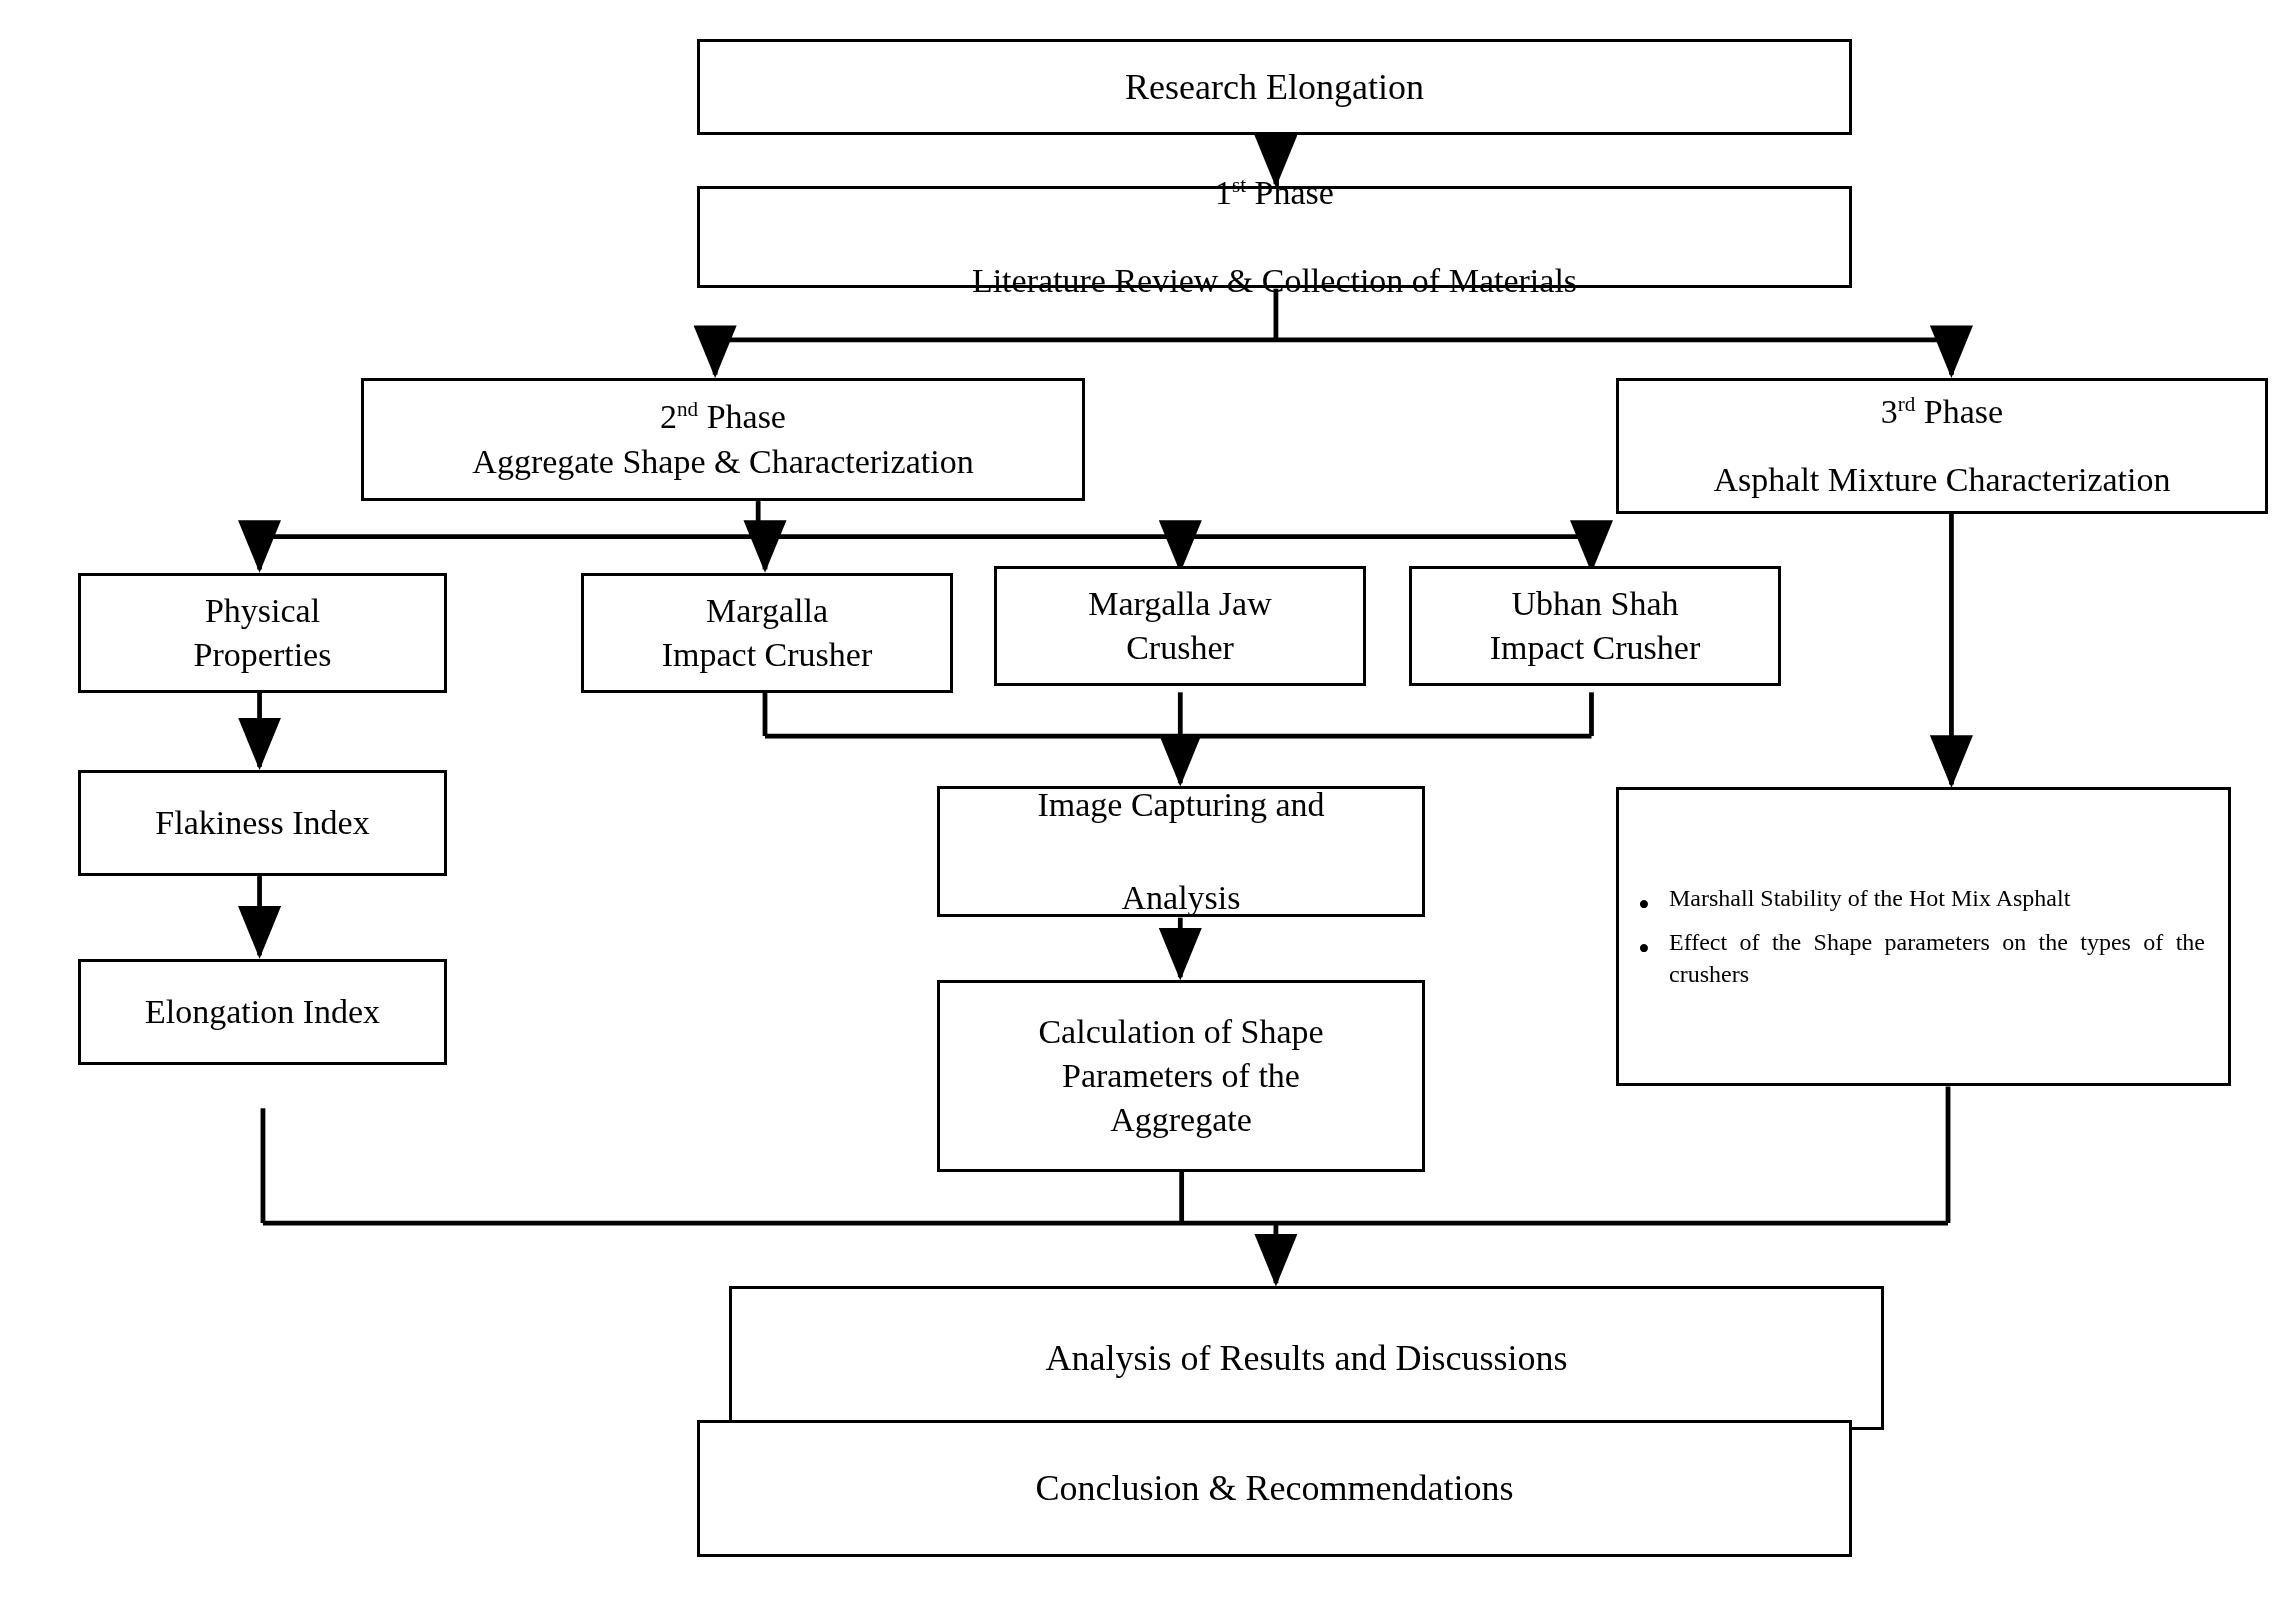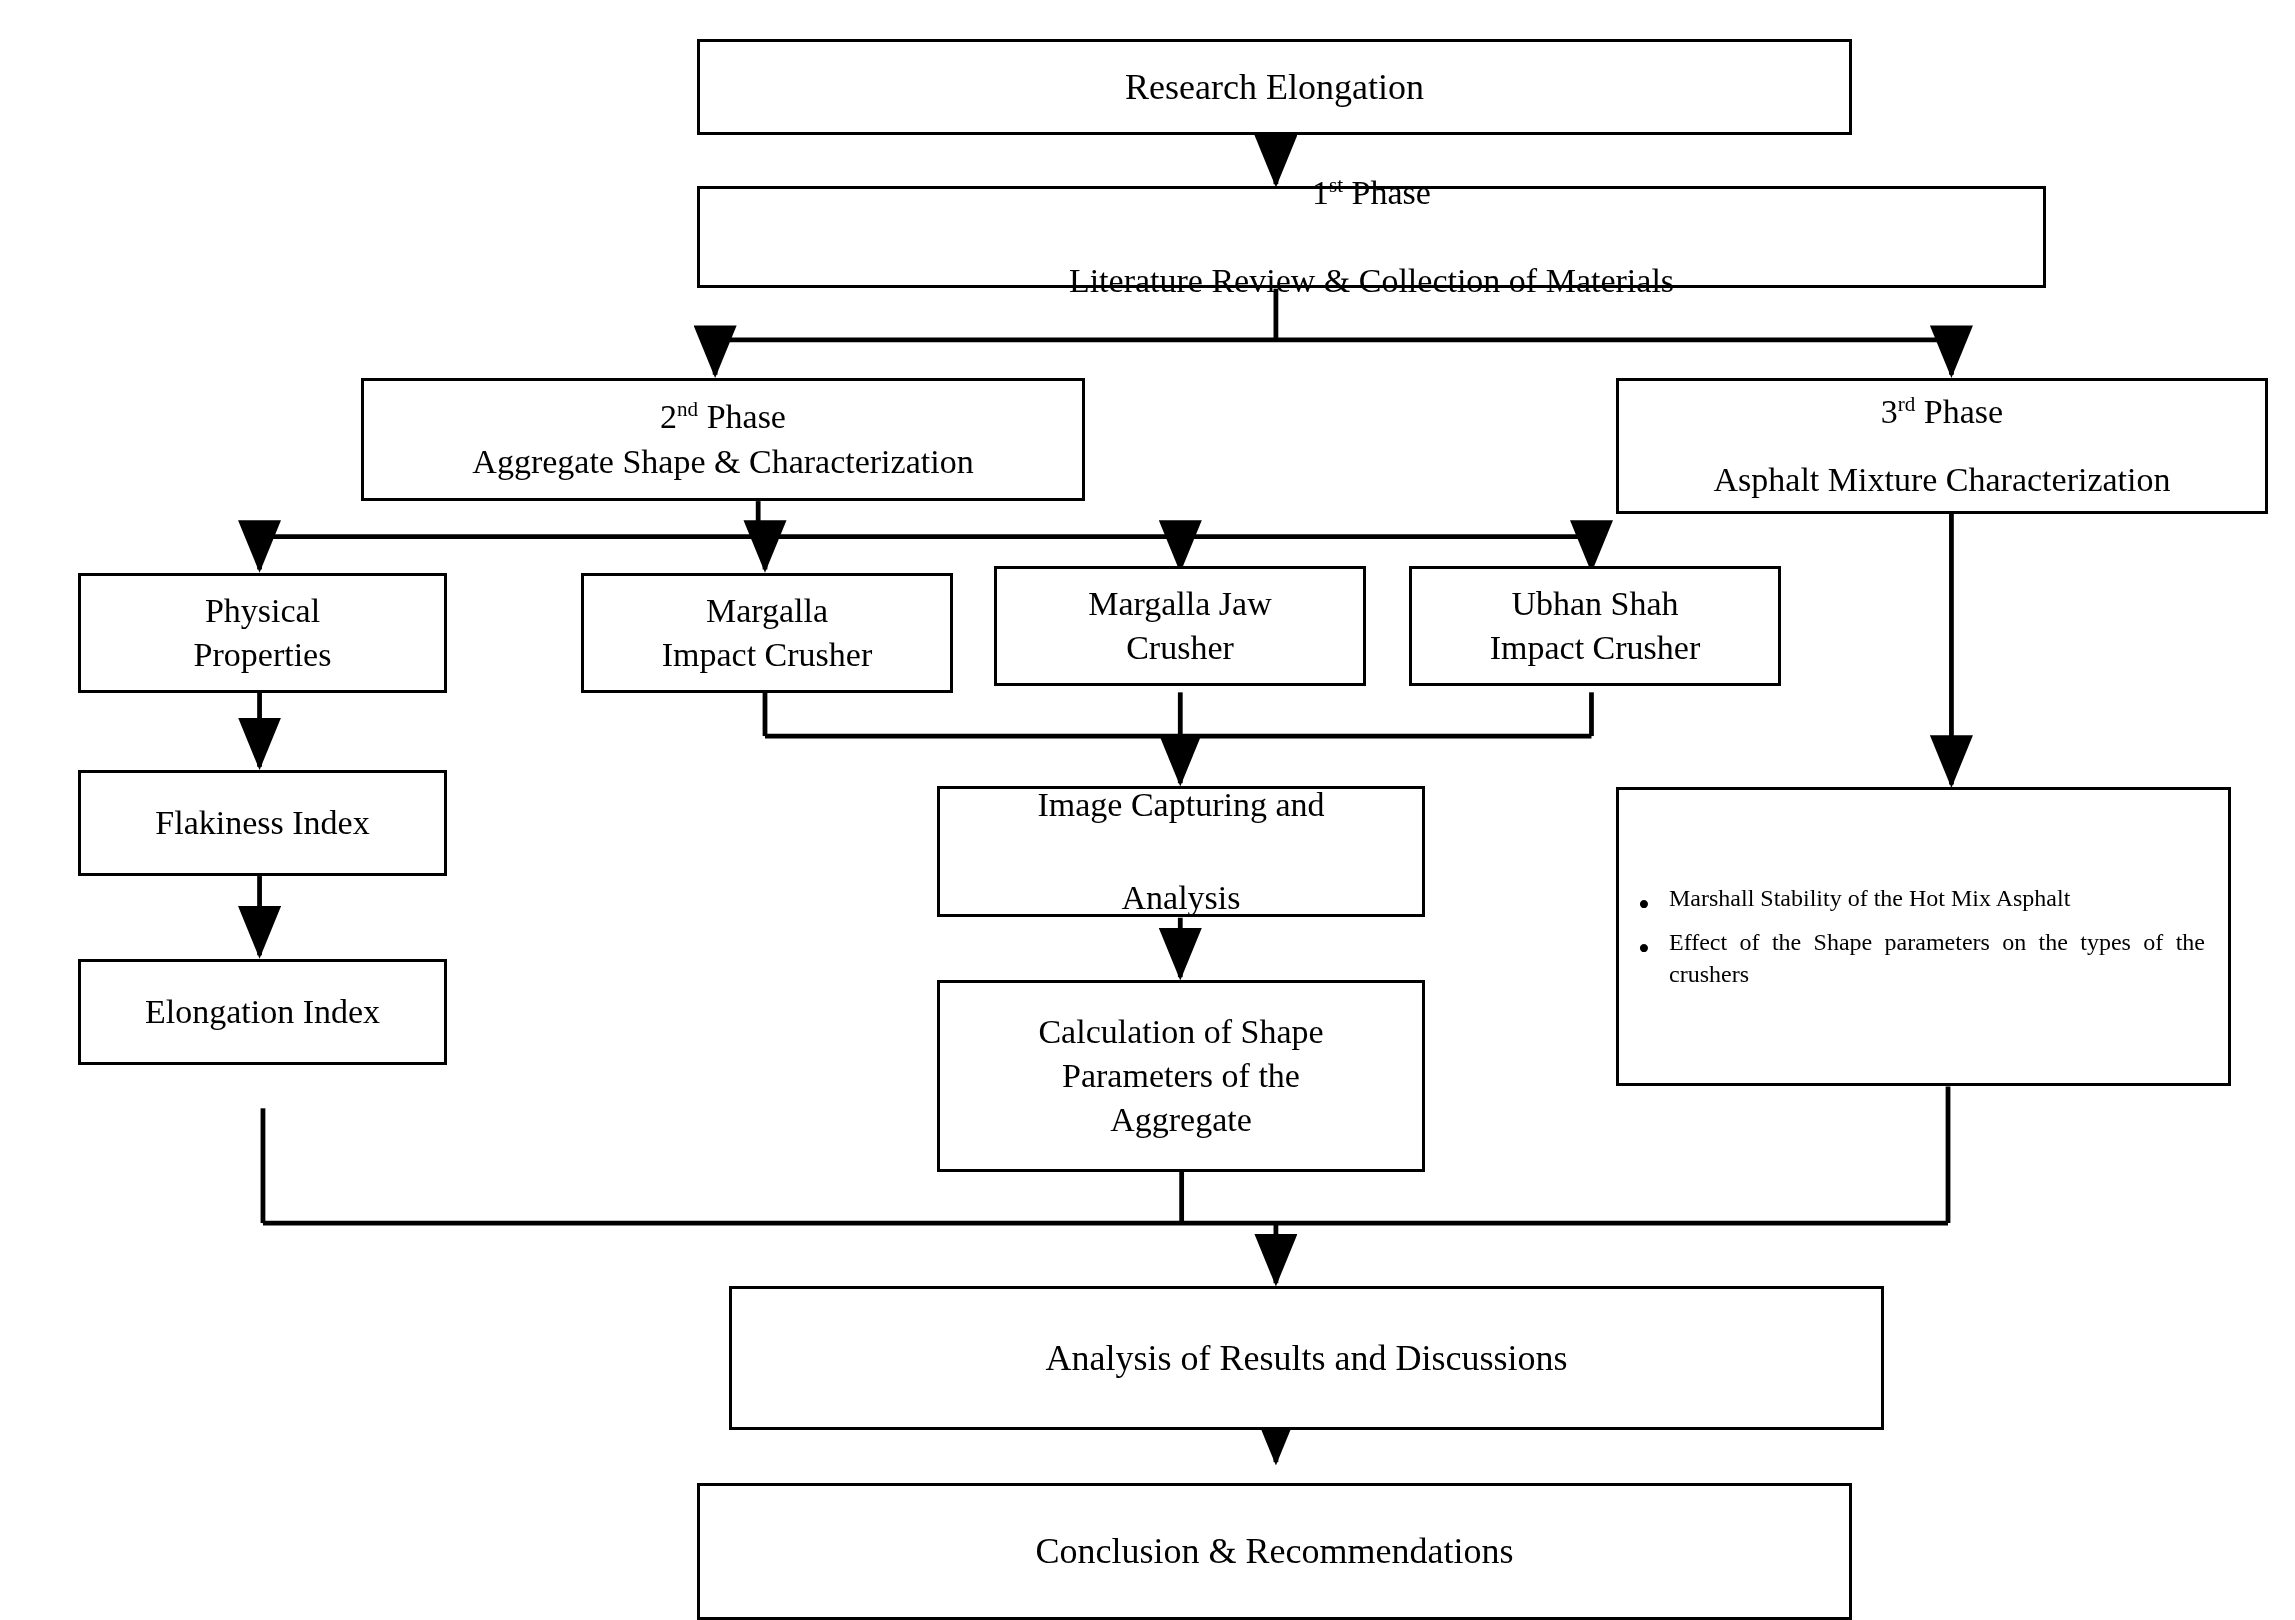--- a/index.html
+++ b/index.html
@@ -116,21 +116,21 @@
       <line x1="1868" y1="1790" x2="1868" y2="1878" marker-end="url(#arrowhead)"></line>
 
       <line x1="1868" y1="2058" x2="1868" y2="2140" marker-end="url(#arrowhead)"></line>
     </g>
   </svg>
 
   <div class="node f52" style="left:697px; top:39px; width:1155px; height:96px;">
     <span class="ln">Research Elongation</span>
   </div>
 
-  <div class="node f50" style="left:697px; top:186px; width:1349px; height:102px;gap:44px;">
+  <div class="node f50" style="left:697px; top:186px; width:1155px; height:102px;gap:44px;">
     <span class="ln"><span>1</span><sup>st</sup><span> Phase</span></span>
     <span class="ln">Literature Review &amp; Collection of Materials</span>
   </div>
 
   <div class="node f50" style="left:361px; top:378px; width:724px; height:123px;align-items:center;">
     <span class="ln"><span>2</span><sup>nd</sup><span> Phase</span></span>
     <span class="ln">Aggregate  Shape &amp; Characterization</span>
   </div>
 
   <div class="node f50" style="left:1616px; top:378px; width:652px; height:136px;gap:24px;">
@@ -185,18 +185,18 @@
     <div class="bullet-row">
       <span class="bullet-dot">•</span>
       <span class="bullet-text">Effect of the Shape parameters on the types of the crushers</span>
     </div>
   </div>
 
   <div class="node f52" style="left:729px; top:1286px; width:1155px; height:144px;">
     <span class="ln">Analysis of Results and Discussions</span>
   </div>
 
-  <div class="node f52" style="left:697px; top:1483px; width:1155px; height:137px;">
+  <div class="node f52" style="left:697px; top:1420px; width:1155px; height:137px;">
     <span class="ln">Conclusion &amp; Recommendations</span>
   </div>
 
 </div>
 
 
 </body></html>

